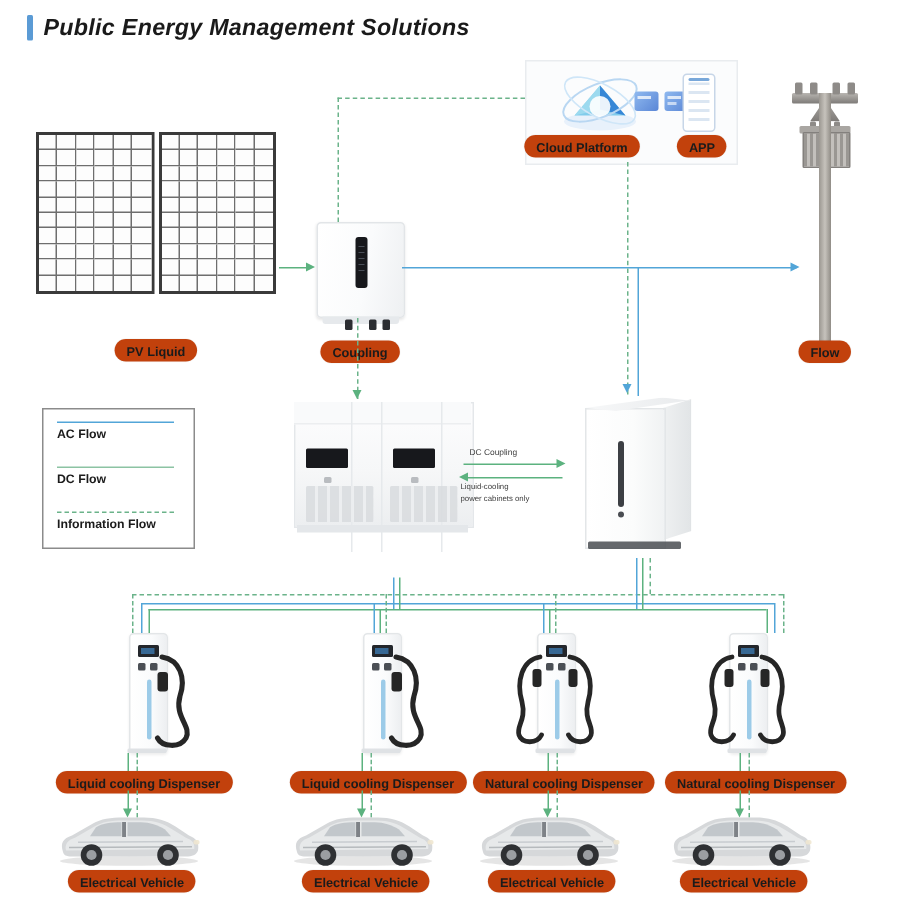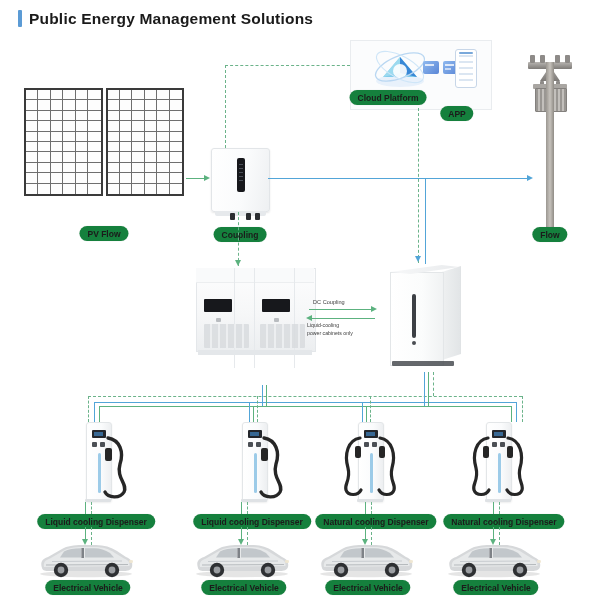--- a/index.html
+++ b/index.html
@@ -5,28 +5,28 @@
   html,body{margin:0;padding:0;}
   body{
     width:600px;height:600px;
     background:#ffffff;
     font-family:"Liberation Sans",sans-serif;
     overflow:hidden;
   }
   #stage{position:relative;width:600px;height:600px;}
 
   
-  .title-row{position:absolute;left:18px;top:10px;display:flex;align-items:flex-start;gap:7px;}
+  .title-row{position:absolute;left:18px;top:10px;display:flex;align-items:flex-start;gap:7px;font-style:italic;}
   .title-bar{width:4px;height:17px;background:#5b9bd5;border-radius:1px;}
   .title-text{font-size:15.5px;font-weight:bold;color:#1a1a1a;letter-spacing:.2px;white-space:nowrap;}
 
   
   .pill{
     position:absolute;
-    background:#15803d;
+    background:#c2410c;
     color:#1b1b1b;
     border-radius:9px;
     font-size:8.5px;
     font-weight:bold;
     padding:2.5px 8px;
     white-space:nowrap;
     text-align:center;
     transform:translateX(-50%);
     box-shadow:0 0 0 .5px rgba(0,0,0,.04);
   }
@@ -285,21 +285,21 @@
         <div class="pv-cell"></div>
         <div class="pv-cell"></div>
         <div class="pv-cell"></div>
         <div class="pv-cell"></div>
         <div class="pv-cell"></div>
         <div class="pv-cell"></div>
         <div class="pv-cell"></div>
         <div class="pv-cell"></div>
       </div>
   </div>
-  <div class="pill" style="left:104px;top:226px;">PV Flow</div>
+  <div class="pill" style="left:104px;top:226px;">PV Liquid</div>
 
   <div class="ln h-dc" style="left:186px;top:178px;width:20px;"></div>
   <div class="arrow arr-r dc" style="left:204px;top:174.5px;"></div>
 
   <div class="inverter">
     <div class="inv-screen"></div>
     <div class="inv-base"></div>
     <div class="inv-port" style="left:18px;"></div>
     <div class="inv-port" style="left:34px;"></div>
     <div class="inv-port" style="left:43px;"></div>
@@ -326,21 +326,21 @@
       <ellipse cx="29" cy="20" rx="26" ry="11" fill="none" stroke="#cfe6f8" stroke-width="1.1" transform="rotate(28 29 20)"></ellipse>
     </svg>
     <div class="tile" style="left:72px;"></div>
     <div class="tile tile2" style="left:92px;"></div>
     <div class="phone">
       <div class="phone-top"></div>
       <div class="phone-lines"></div>
     </div>
   </div>
   <div class="pill" style="left:388px;top:90px;">Cloud Platform</div>
-  <div class="pill" style="left:457px;top:90px;margin-top:16px;">APP</div>
+  <div class="pill" style="left:468px;top:90px;">APP</div>
 
   <div class="ln v-info" style="left:418px;top:108px;height:155px;"></div>
   <div class="arrow arr-d ac" style="left:414.5px;top:256px;"></div>
 
   <div class="ln v-ac" style="left:425px;top:178px;height:86px;"></div>
 
   <div class="pole">
     <div class="pole-cross"></div>
     <div class="ins" style="left:2px;"></div>
     <div class="ins" style="left:12px;"></div>
@@ -348,20 +348,34 @@
     <div class="ins" style="left:37px;"></div>
     <div class="pole-arm"></div>
     <div class="pin" style="left:12px;"></div>
     <div class="pin" style="left:28px;"></div>
     <div class="pole-tf-cap"></div>
     <div class="pole-tf"></div>
     <div class="pole-mast"></div>
   </div>
   <div class="pill" style="left:550px;top:227px;">Flow</div>
 
+  <div class="legend">
+    <div class="leg-item" style="top:8px;">
+      <div class="leg-line" style="border-top:1.6px solid #52a5d8;"></div>
+      <div class="leg-text">AC Flow</div>
+    </div>
+    <div class="leg-item" style="top:38px;">
+      <div class="leg-line" style="border-top:1.6px solid #8cc3a3;"></div>
+      <div class="leg-text">DC Flow</div>
+    </div>
+    <div class="leg-item" style="top:68px;">
+      <div class="leg-line" style="border-top:1.8px dashed #6bb38a;"></div>
+      <div class="leg-text">Information Flow</div>
+    </div>
+  </div>
 
   <div class="ess">
     <div class="ess-body"></div>
     <div class="ess-top"></div>
     <div class="ess-div" style="left:38px;"></div>
     <div class="ess-div" style="left:58px;"></div>
     <div class="ess-div" style="left:98px;"></div>
     <div class="ess-blk" style="left:8px;top:31px;"></div>
     <div class="ess-blk" style="left:66px;top:31px;"></div>
     <div class="ess-dot" style="left:20px;top:50px;"></div>

